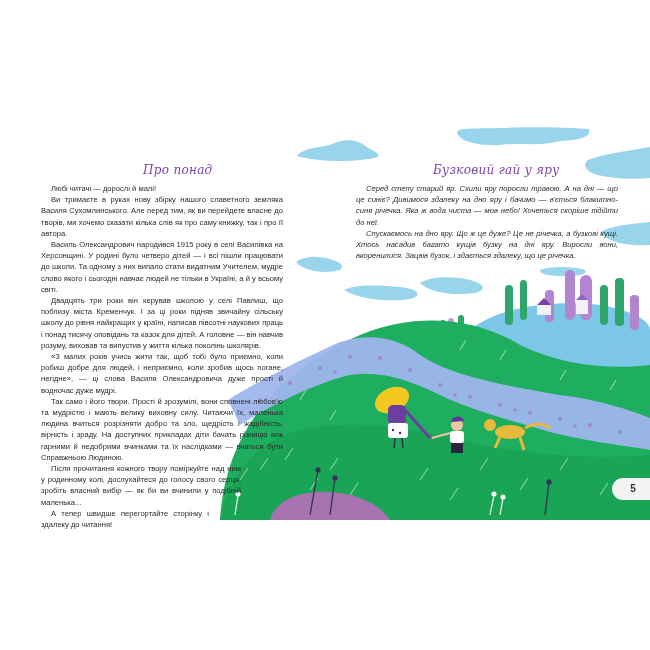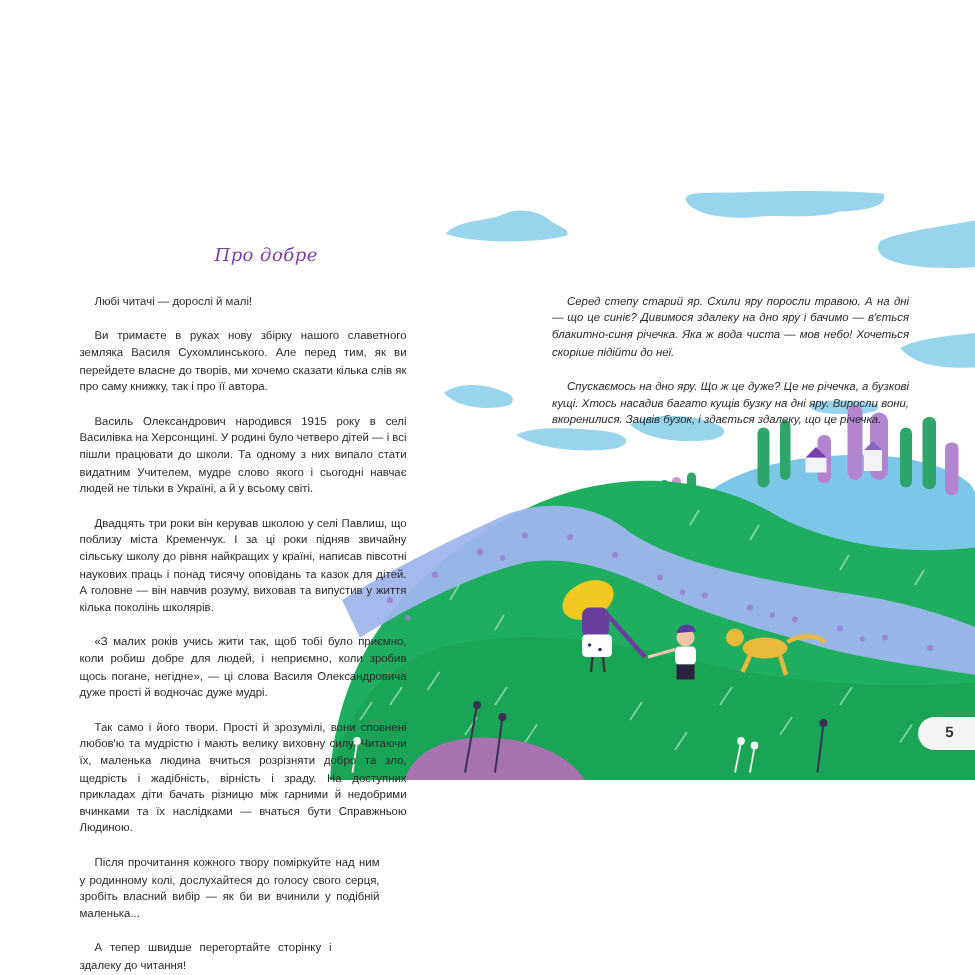--- a/index.html
+++ b/index.html
@@ -8,21 +8,21 @@
       font-family: "Liberation Sans", "DejaVu Sans", sans-serif; color: #2a2a2a;
     }
     .spread { position: absolute; left: 0; top: 0; width: 650px; height: 650px; }
     .heading {
       position: absolute; font-family: "DejaVu Serif", serif; font-style: italic;
       font-size: 12px; color: #7b3fa8; letter-spacing: 0.3px; white-space: nowrap;
     }
     .left-heading { left: 143px; top: 163px; }
     .right-heading { left: 433px; top: 163px; }
     .col { position: absolute; font-size: 7.6px; line-height: 11.2px; text-align: justify; }
-    .col p { margin: 12px; text-indent: 10px; }
+    .col p { margin: 0; text-indent: 10px; }
     .left-col { left: 41px; top: 183px; width: 242px; }
     .right-col { left: 356px; top: 183px; width: 262px; font-style: italic; }
     .left-col p.narrow1 { width: 200px; }
     .left-col p.narrow2 { width: 168px; }
     .illus { position: absolute; left: 0; top: 0; width: 650px; height: 650px; pointer-events: none; }
     .page-num {
       position: absolute; left: 612px; top: 478px; width: 38px; height: 22px;
       background: #f4f4f4; border-radius: 12px 0 0 12px;
       font-size: 10px; font-weight: bold; color: #333; text-align: center; line-height: 22px;
       padding-left: 4px; box-sizing: border-box;
@@ -159,21 +159,22 @@
     <g stroke="#3a2f55" stroke-width="1.3" fill="#3a2f55">
       <line x1="310" y1="515" x2="318" y2="470"></line>
         <circle cx="318" cy="470" r="2"></circle>
       <line x1="330" y1="515" x2="335" y2="478"></line>
         <circle cx="335" cy="478" r="2"></circle>
       <line x1="545" y1="515" x2="549" y2="482"></line>
         <circle cx="549" cy="482" r="2"></circle>
     </g>
   </svg>
 
-  <div class="heading left-heading">Про добре</div>
+  <div class="heading left-heading">Про понад</div>
+  <div class="heading right-heading">Бузковий гай у яру</div>
 
   <div class="col left-col">
     <p>Любі читачі — дорослі й малі!</p>
     <p>Ви тримаєте в руках нову збірку нашого славетного земляка Василя Сухомлинського. Але перед тим, як ви перейдете власне до творів, ми хочемо сказати кілька слів як про саму книжку, так і про її автора.</p>
     <p>Василь Олександрович народився 1915 року в селі Василівка на Херсонщині. У родині було четверо дітей — і всі пішли працювати до школи. Та одному з них випало стати видатним Учителем, мудре слово якого і сьогодні навчає людей не тільки в Україні, а й у всьому світі.</p>
     <p>Двадцять три роки він керував школою у селі Павлиш, що поблизу міста Кременчук. І за ці роки підняв звичайну сільську школу до рівня найкращих у країні, написав півсотні наукових праць і понад тисячу оповідань та казок для дітей. А головне — він навчив розуму, виховав та випустив у життя кілька поколінь школярів.</p>
     <p>«З малих років учись жити так, щоб тобі було приємно, коли робиш добре для людей, і неприємно, коли зробив щось погане, негідне», — ці слова Василя Олександровича дуже прості й водночас дуже мудрі.</p>
     <p class="narrow0">Так само і його твори. Прості й зрозумілі, вони сповнені любов'ю та мудрістю і мають велику виховну силу. Читаючи їх, маленька людина вчиться розрізняти добро та зло, щедрість і жадібність, вірність і зраду. На доступних прикладах діти бачать різницю між гарними й недобрими вчинками та їх наслідками — вчаться бути Справжньою Людиною.</p>
     <p class="narrow1">Після прочитання кожного твору поміркуйте над ним у родинному колі, дослухайтеся до голосу свого серця, зробіть власний вибір — як би ви вчинили у подібній маленька...</p>
     <p class="narrow2">А тепер швидше перегортайте сторінку і здалеку до читання!</p>

